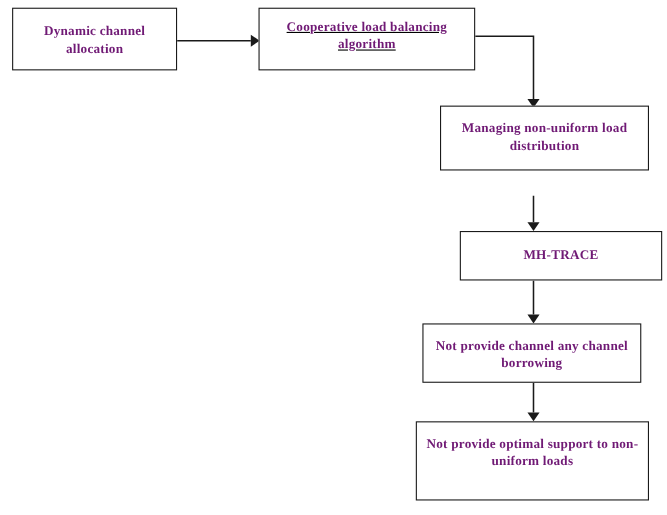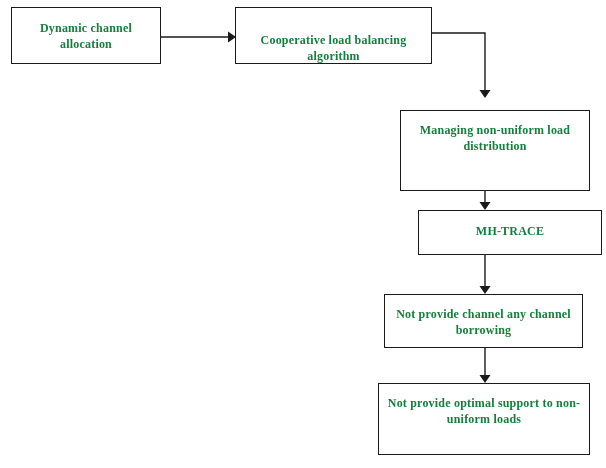--- a/index.html
+++ b/index.html
@@ -24,21 +24,21 @@
     justify-content: center;
     align-items: flex-start;
   }
   .node-label {
     display: block;
     width: 100%;
     text-align: center;
     font-weight: bold;
     font-size: 12px;
     line-height: 16px;
-    color: #15803d;
+    color: #701a75;
     letter-spacing: 0.2px;
     padding: 0 6px;
     box-sizing: border-box;
   }
   .edge-svg {
     position: absolute;
     left: 0;
     top: 0;
     width: 606px;
     height: 468px;
@@ -50,22 +50,22 @@
     stroke: #1a1a1a;
     stroke-width: 1.4;
   }
   .edge-head {
     fill: #1a1a1a;
     stroke: none;
   }
 
   
   #node-0 { left: 11px;  top: 7px;   width: 150px; height: 57px;  padding-top: 12px; }
-  #node-1 { left: 235px; top: 7px;   width: 197px; height: 57px;  padding-top: 24px; }
-  #node-2 { left: 400px; top: 110px;  width: 190px; height: 81px;  padding-top: 11px; }
+  #node-1 { left: 235px; top: 7px;   width: 197px; height: 57px;  padding-top: 8px; text-decoration: underline; }
+  #node-2 { left: 400px; top: 96px;  width: 190px; height: 59px;  padding-top: 11px; }
   #node-3 { left: 418px; top: 210px; width: 184px; height: 45px;  padding-top: 12px; }
   #node-4 { left: 384px; top: 294px; width: 199px; height: 54px;  padding-top: 11px; }
   #node-5 { left: 378px; top: 383px; width: 212px; height: 72px;  padding-top: 11px; }
 </style>
 </head>
 <body>
 
 <div id="canvas">
 
   <svg class="edge-svg" viewBox="0 0 606 468">

